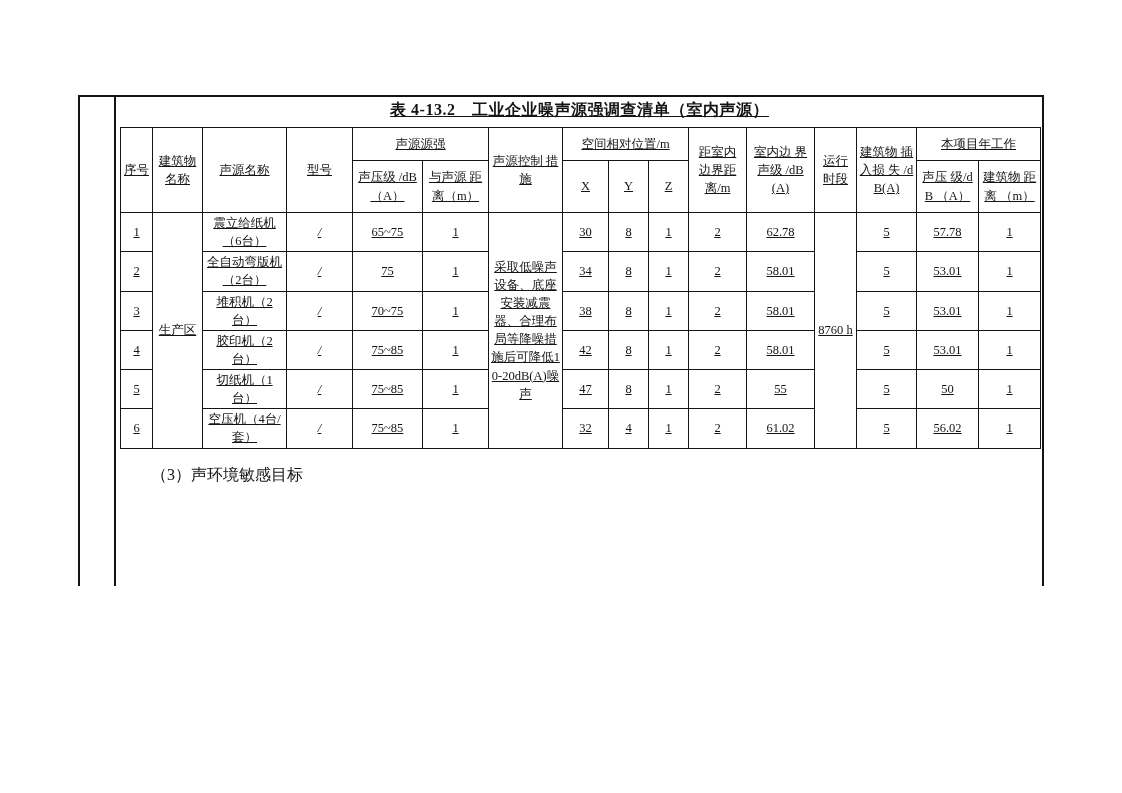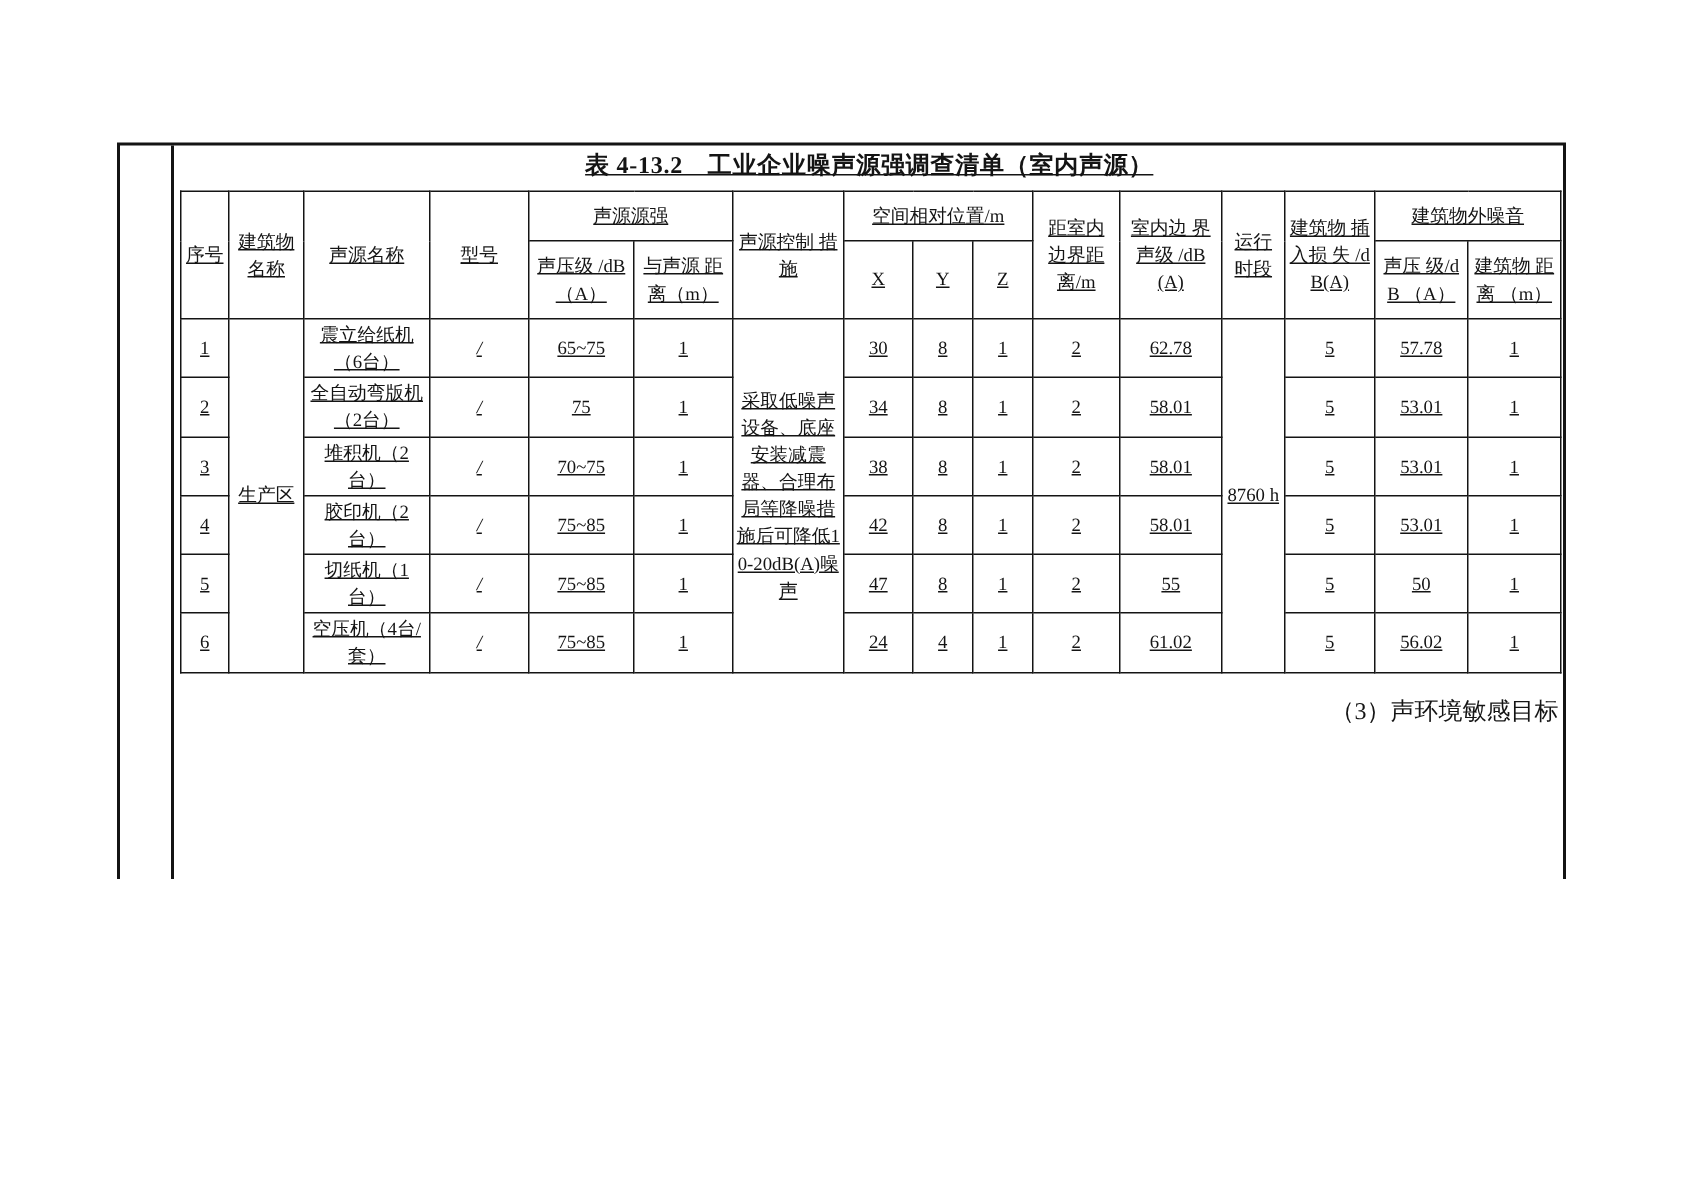--- a/index.html
+++ b/index.html
@@ -61,21 +61,21 @@
   tr.hdr-bot  { height: 52px; }
   tr.body-row { height: 37px; }
   td.model-cell { font-style: italic; }
 
   .paras {
     margin: 9px 2px 0 0;
     font-size: 16px;
     line-height: 33px;
   }
   .para { margin: 0; }
-  .para.indent { text-indent: 33px; text-align: right; }
+  .para.indent { text-indent: 33px; }
   .para.pred {
     text-indent: 33px;
     text-decoration: underline;
     text-align: justify;
   }
 
   .footer-page {
     position: absolute; left: 74px; top: 712px;
     font-size: 13px;
     letter-spacing: 3px;
@@ -116,21 +116,21 @@
           <th rowspan="2">建筑物名称</th>
           <th rowspan="2">声源名称</th>
           <th rowspan="2">型号</th>
           <th colspan="2">声源源强</th>
           <th rowspan="2">声源控制 措施</th>
           <th colspan="3">空间相对位置/m</th>
           <th rowspan="2">距室内 边界距 离/m</th>
           <th rowspan="2">室内边 界声级 /dB(A)</th>
           <th rowspan="2">运行 时段</th>
           <th rowspan="2">建筑物 插入损 失 /dB(A)</th>
-          <th colspan="2">建筑物外噪音</th>
+          <th colspan="2">本项目年工作</th>
         </tr>
         <tr class="hdr-bot">
           <th>声压级 /dB（A）</th>
           <th>与声源 距离（m）</th>
           <th>X</th>
           <th>Y</th>
           <th>Z</th>
           <th>声压 级/dB （A）</th>
           <th>建筑物 距离 （m）</th>
         </tr>
@@ -212,21 +212,21 @@
           <td>5</td>
           <td>50</td>
           <td>1</td>
         </tr>
         <tr class="body-row">
           <td>6</td>
           <td>空压机（4台/套）</td>
           <td class="model-cell">/</td>
           <td>75~85</td>
           <td>1</td>
-          <td>24</td>
+          <td>32</td>
           <td>4</td>
           <td>1</td>
           <td>2</td>
           <td>61.02</td>
           <td>5</td>
           <td>56.02</td>
           <td>1</td>
         </tr>
       </tbody>
         </table>

